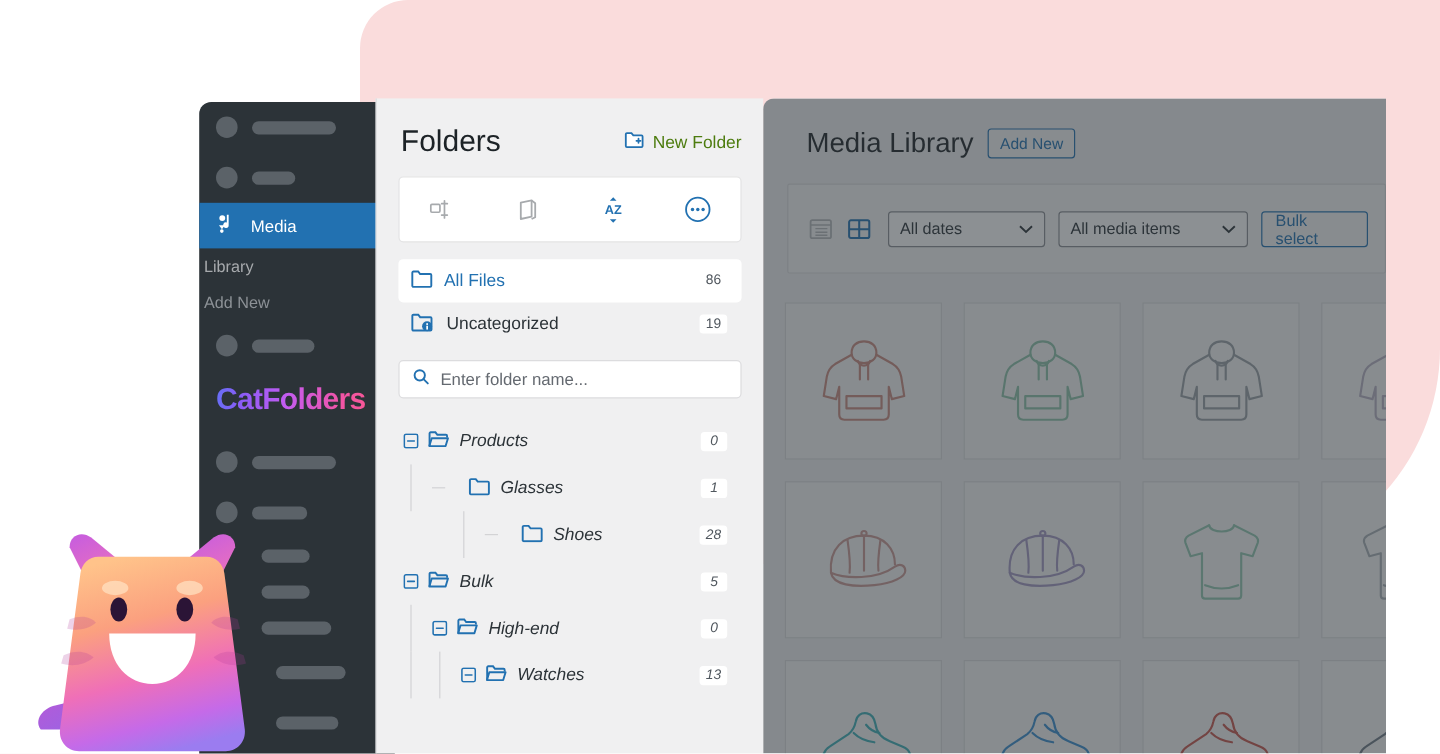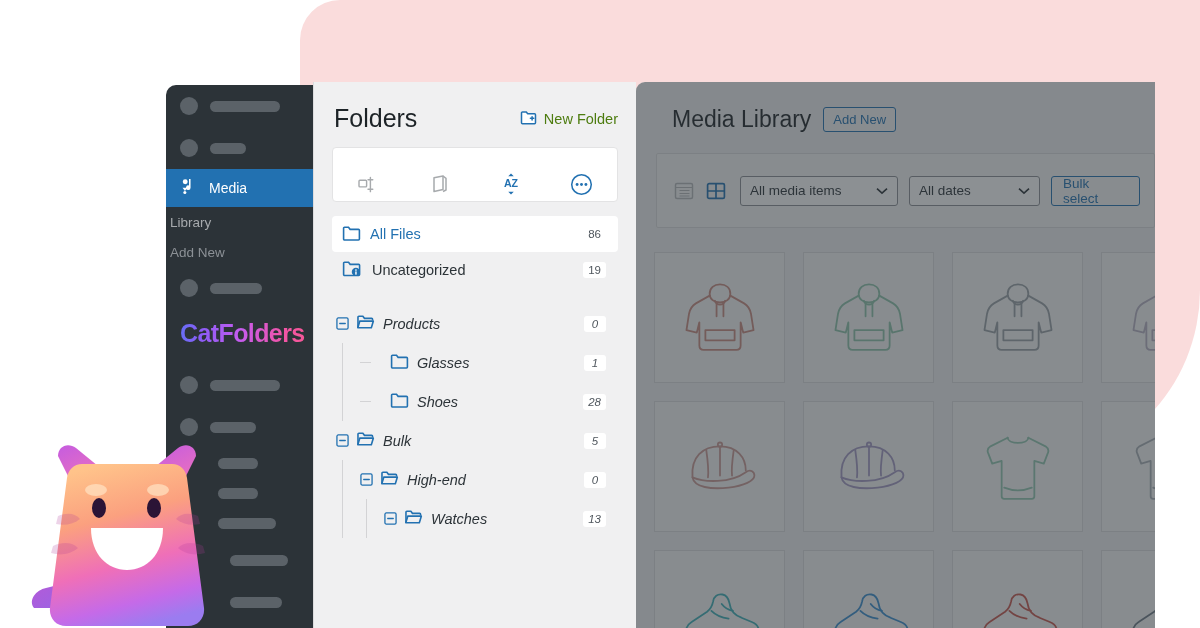--- a/index.html
+++ b/index.html
@@ -71,21 +71,21 @@
   }
   .folders-title{ font-size:25px; color:#1d2327; font-weight:normal; }
   .new-folder{
     display:flex; align-items:center; gap:7px;
     color:#4d7c0f; font-size:14.5px; cursor:pointer;
   }
 
   .tool-card{
     margin:0 18px; height:55px; background:#fff;
     border:1px solid #e3e3e4; border-radius:4px;
-    display:flex; align-items:flex-end; justify-content:space-around;
+    display:flex; align-items:center; justify-content:space-around;
   }
   .tool-btn{ width:40px; height:34px; display:flex; align-items:center; justify-content:center; cursor:pointer; }
 
   .fl-row{
     display:flex; align-items:center;
     height:36px; margin:0 18px; padding:0 12px 0 10px;
     font-size:14.5px; color:#2c3338;
   }
   .fl-row.active{
     background:#fff; border-radius:4px; color:#2271b1;
@@ -330,20 +330,29 @@
           <path d="M1.6 15.4V3.4a1 1 0 0 1 1-1h4.2l1.7 2.2h9a1 1 0 0 1 1 1v9.8a1 1 0 0 1-1 1H2.6a1 1 0 0 1-1-1z" fill="none" stroke="#2271b1" stroke-width="1.7"></path>
           <circle cx="14.6" cy="12.6" r="4.4" fill="#2271b1"></circle>
           <rect x="13.9" y="9.9" width="1.5" height="1.5" fill="#fff"></rect>
           <rect x="13.9" y="12.1" width="1.5" height="3.4" fill="#fff"></rect>
         </svg>
       </span>
       <span class="lbl">Uncategorized</span>
       <span class="count boxed">19</span>
     </div>
 
+    <div class="searchbox">
+      <span>
+        <svg width="14" height="14" viewBox="0 0 15 15" fill="none" stroke="#2271b1" stroke-width="1.7">
+          <circle cx="6.2" cy="6.2" r="4.6"></circle>
+          <path d="M9.8 9.8l3.6 3.6" stroke-linecap="round"></path>
+        </svg>
+      </span>
+      <input type="text" placeholder="Enter folder name..." style="">
+    </div>
 
     <div class="tree" id="tree">
         <div class="tree-row" style="padding-left: 22px;">
           <span class="twisty"><svg width="13" height="13" viewBox="0 0 14 14" fill="none" stroke="#2271b1" stroke-width="1.4">
               <rect x="1" y="1" width="12" height="12" rx="1.5"></rect>
               <path d="M4 7h6" stroke-linecap="round"></path>
             </svg></span>
           <span style="margin-left: 7px;"><svg width="19" height="16" viewBox="0 0 20 17" fill="none" stroke="#2271b1" stroke-width="1.7">
               <path d="M2 14.6V3.4a1 1 0 0 1 1-1h4.2l1.7 2.2h7.6a1 1 0 0 1 1 1v1.3"></path>
               <path d="M1.8 14.6l2.1-7h14.4l-2.1 7z" stroke-linejoin="round"></path>
@@ -354,21 +363,21 @@
         <div class="tree-row" style="padding-left: 46px;">
           <span class="guide" style="left: 28px;"></span>
           <span class="stub"></span>
           <span class="twisty spacer"></span>
           <span style="margin-left: 4px;"><svg width="19" height="16" viewBox="0 0 20 17" fill="none" stroke="#2271b1" stroke-width="1.7">
               <path d="M1.6 15V3.4a1 1 0 0 1 1-1h4.2l1.7 2.2h8.9a1 1 0 0 1 1 1V15a1 1 0 0 1-1 1H2.6a1 1 0 0 1-1-1z"></path>
             </svg></span>
           <span class="name">Glasses</span>
           <span class="count boxed">1</span>
         </div>
-        <div class="tree-row" style="padding-left: 46px;">
+        <div class="tree-row" style="padding-left: 46px; margin-left: 44px;">
           <span class="guide" style="left: 28px;"></span>
           <span class="stub"></span>
           <span class="twisty spacer"></span>
           <span style="margin-left: 4px;"><svg width="19" height="16" viewBox="0 0 20 17" fill="none" stroke="#2271b1" stroke-width="1.7">
               <path d="M1.6 15V3.4a1 1 0 0 1 1-1h4.2l1.7 2.2h8.9a1 1 0 0 1 1 1V15a1 1 0 0 1-1 1H2.6a1 1 0 0 1-1-1z"></path>
             </svg></span>
           <span class="name">Shoes</span>
           <span class="count boxed">28</span>
         </div>
         <div class="tree-row" style="padding-left: 22px;">
@@ -429,36 +438,36 @@
             <path d="M1.5 6.5h17M5.5 9.5h10M5.5 12.5h10M5.5 15h10" stroke-width="1.2"></path>
           </svg>
         </div>
         <div class="vt">
           <svg width="20" height="20" viewBox="0 0 20 20" fill="none" stroke="#2271b1" stroke-width="1.7">
             <rect x="1.6" y="2.6" width="16.8" height="14.8" rx="1.5"></rect>
             <path d="M10 2.6v14.8M1.6 10h16.8"></path>
           </svg>
         </div>
       </div>
+      <div class="select">
+        <span>All dates</span>
+        <span>
+          <svg width="12" height="8" viewBox="0 0 12 8" fill="none" stroke="#2c3338" stroke-width="1.6">
+              <path d="M1 1.6L6 6.2l5-4.6"></path>
+            </svg>
+        </span>
+      </div>
       <div class="select wide">
         <span>All media items</span>
         <span>
           <svg width="12" height="8" viewBox="0 0 12 8" fill="none" stroke="#2c3338" stroke-width="1.6">
               <path d="M1 1.6L6 6.2l5-4.6"></path>
             </svg>
         </span>
       </div>
-      <div class="select">
-        <span>All dates</span>
-        <span>
-          <svg width="12" height="8" viewBox="0 0 12 8" fill="none" stroke="#2c3338" stroke-width="1.6">
-              <path d="M1 1.6L6 6.2l5-4.6"></path>
-            </svg>
-        </span>
-      </div>
       <div class="bulk">Bulk select</div>
     </div>
 
     <div class="grid" id="media-grid">
         <div class="cell">
           <div>
             <svg width="86" height="86" viewBox="0 0 100 100">
               <path fill="none" stroke="#c98c82" stroke-width="2.1" stroke-linejoin="round" stroke-linecap="round" d="M38 22c0-7 5-11 12-11s12 4 12 11c0 6-5 10-12 10s-12-4-12-10z"></path>
               <path fill="none" stroke="#c98c82" stroke-width="2.1" stroke-linejoin="round" stroke-linecap="round" d="M38 24L22 33c-5 3-7 7-8 12l-3 19 12 3 3-12v27c0 3 2 5 5 5h38c3 0 5-2 5-5V55l3 12 12-3-3-19c-1-5-3-9-8-12l-16-9"></path>
               <path fill="none" stroke="#c98c82" stroke-width="2.1" stroke-linejoin="round" stroke-linecap="round" d="M44 30c2 6 10 6 12 0"></path>

